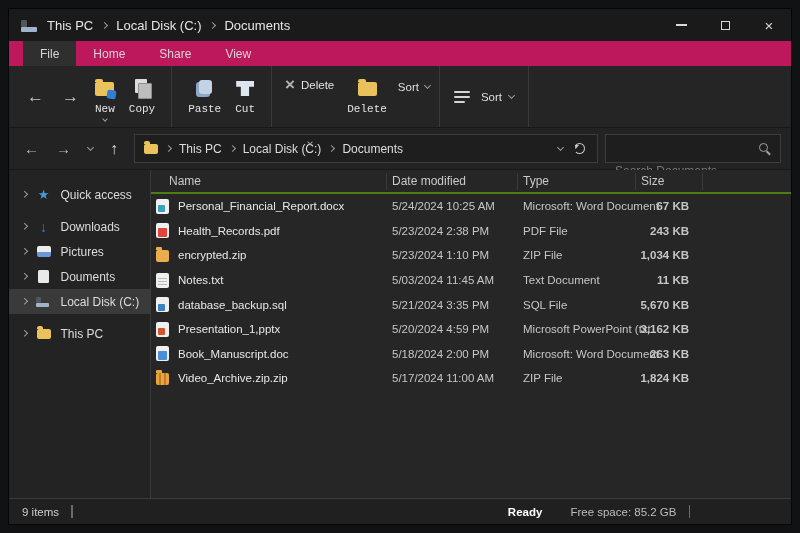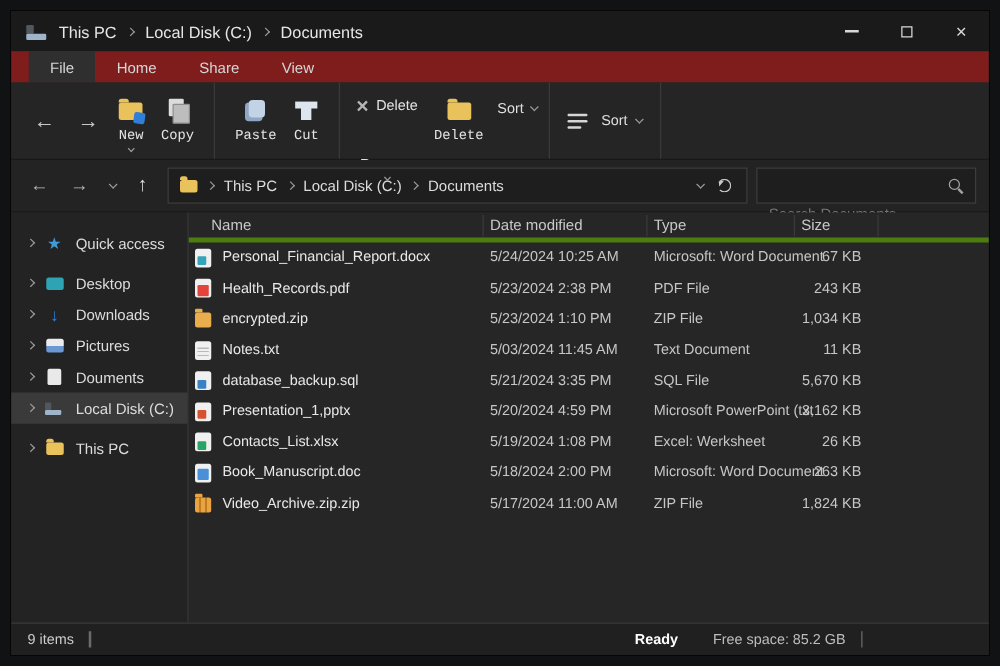--- a/index.html
+++ b/index.html
@@ -19,21 +19,21 @@
     border-bottom:1.4px solid #9a9a9a;flex:none;}
   .chev.right{transform:rotate(-45deg);}
   .chev.down{transform:rotate(45deg);margin-top:-3px;}
   .chev.tiny{width:4px;height:4px;margin:2px auto 0;}
   .wbtns{margin-left:auto;display:flex;align-self:stretch;}
   .wbtn{width:44px;display:flex;align-items:center;justify-content:center;color:#d9d9d9;font-size:15px;}
   .minline{width:11px;height:1.5px;background:#d9d9d9;}
   .maxbox{width:9px;height:9px;border:1.3px solid #d9d9d9;}
 
   
-  .menubar{height:25px;background:#7f1d1d;display:flex;align-items:stretch;font-size:12px;
+  .menubar{height:25px;background:#be185d;display:flex;align-items:stretch;font-size:12px;
     color:#d6d6d6;flex:none;padding-left:14px;}
   .menuitem{display:flex;align-items:center;padding:0 17px;}
   .menuitem.active{background:#2f2f2f;}
 
   
   .ribbon{height:62px;background:#252525;display:flex;align-items:stretch;flex:none;
     border-bottom:1px solid #181818;}
   .rgroup{display:flex;align-items:center;padding:0 9px;border-right:1px solid #3a3a3a;}
   .rgroup.fill{flex:1;border-right:none;}
   .navbtn{font-size:17px;color:#c9c9c9;padding:0 9px;}
@@ -107,29 +107,29 @@
   .monic{width:14px;height:10px;background:#2da3b4;border-radius:2px;}
   .dlarrow{color:#2f7ed8;font-weight:bold;font-size:14px;line-height:1;}
   .docic{width:11px;height:13px;background:#e9e9e9;border-radius:1.5px;}
   .picic{width:14px;height:11px;border-radius:2px;background:linear-gradient(180deg,#ececec 0 55%,#6b97d4 55% 100%);}
   .driveic.small{width:13px;height:11px;}
   .driveic.small i{width:5px;height:6px;}
   .driveic.small b{width:13px;height:4px;}
 
   .filelist{flex:1;background:#262626;display:flex;flex-direction:column;min-width:0;}
   .lrow{display:grid;grid-template-columns:236px 131px 118px 67px 1fr;align-items:center;}
-  .lheader{height:24px;color:#c9c9c9;font-size:12px;border-bottom:4px solid #4d7c0f;flex:none;}
+  .lheader{height:24px;color:#c9c9c9;font-size:12px;border-bottom:2px solid #4d7c0f;flex:none;}
   .lheader .hcell{padding-left:5px;border-right:1px solid #3a3a3a;height:17px;display:flex;align-items:center;}
   .lheader .hcell:first-child{padding-left:18px;}
   .frow{height:24.6px;font-size:11.5px;color:#e2e2e2;}
   .cell{padding-left:5px;white-space:nowrap;}
   .cell.namec{display:flex;align-items:center;gap:9px;color:#e8e8e8;}
   .cell.datec,.cell.typec{color:#c6c6c6;}
   .cell.typec{overflow:visible;}
-  .cell.sizec{color:#c6c6c6;text-align:right;padding-right:14px;padding-left:0;}
+  .cell.sizec{color:#c6c6c6;text-align:right;padding-right:14px;padding-left:0;font-weight:bold;}
 
   .fic{position:relative;width:13px;height:15px;background:#f0f0f0;border-radius:2px;flex:none;}
   .fic::after{content:"";position:absolute;left:1.5px;bottom:1.5px;width:7px;height:7px;border-radius:1px;}
   .fic.ic-word::after{background:#37a3b8;}
   .fic.ic-pdf::after{background:#e2443b;width:9px;height:9px;}
   .fic.ic-txt::after{background:repeating-linear-gradient(#b9b9b9 0 1px,rgba(0,0,0,0) 1px 3px);
     width:9px;height:8px;border-radius:0;}
   .fic.ic-sql::after{background:#3b82c4;}
   .fic.ic-ppt::after{background:#d3542f;}
   .fic.ic-excel::after{background:#27a466;}
@@ -287,27 +287,20 @@
       <div class="sideitem gap-after">
         <span class="chev right"></span>
         <span class="sicon">
             <span class="star">★</span>
           </span>
         <span>Quick access</span>
       </div>
       <div class="sideitem">
         <span class="chev right"></span>
         <span class="sicon">
-            <span class="monic"></span>
-          </span>
-        <span>Desktop</span>
-      </div>
-      <div class="sideitem">
-        <span class="chev right"></span>
-        <span class="sicon">
             <span class="dlarrow">↓</span>
           </span>
         <span>Downloads</span>
       </div>
       <div class="sideitem">
         <span class="chev right"></span>
         <span class="sicon">
             <span class="picic"></span>
           </span>
         <span>Pictures</span>
@@ -407,30 +400,20 @@
             <div class="cell namec">
               <span class="fic ic-ppt"></span>
               <span>Presentation_1,pptx</span>
             </div>
             <div class="cell datec">5/20/2024 4:59 PM</div>
             <div class="cell typec">Microsoft PowerPoint (txt</div>
             <div class="cell sizec">3,162 KB</div>
             <div></div>
           </div>
 
-          <div class="lrow frow">
-            <div class="cell namec">
-              <span class="fic ic-excel"></span>
-              <span>Contacts_List.xlsx</span>
-            </div>
-            <div class="cell datec">5/19/2024 1:08 PM</div>
-            <div class="cell typec">Excel: Werksheet</div>
-            <div class="cell sizec">26 KB</div>
-            <div></div>
-          </div>
 
           <div class="lrow frow">
             <div class="cell namec">
               <span class="fic ic-worddoc"></span>
               <span>Book_Manuscript.doc</span>
             </div>
             <div class="cell datec">5/18/2024 2:00 PM</div>
             <div class="cell typec">Microsoft: Word Document</div>
             <div class="cell sizec">263 KB</div>
             <div></div>

